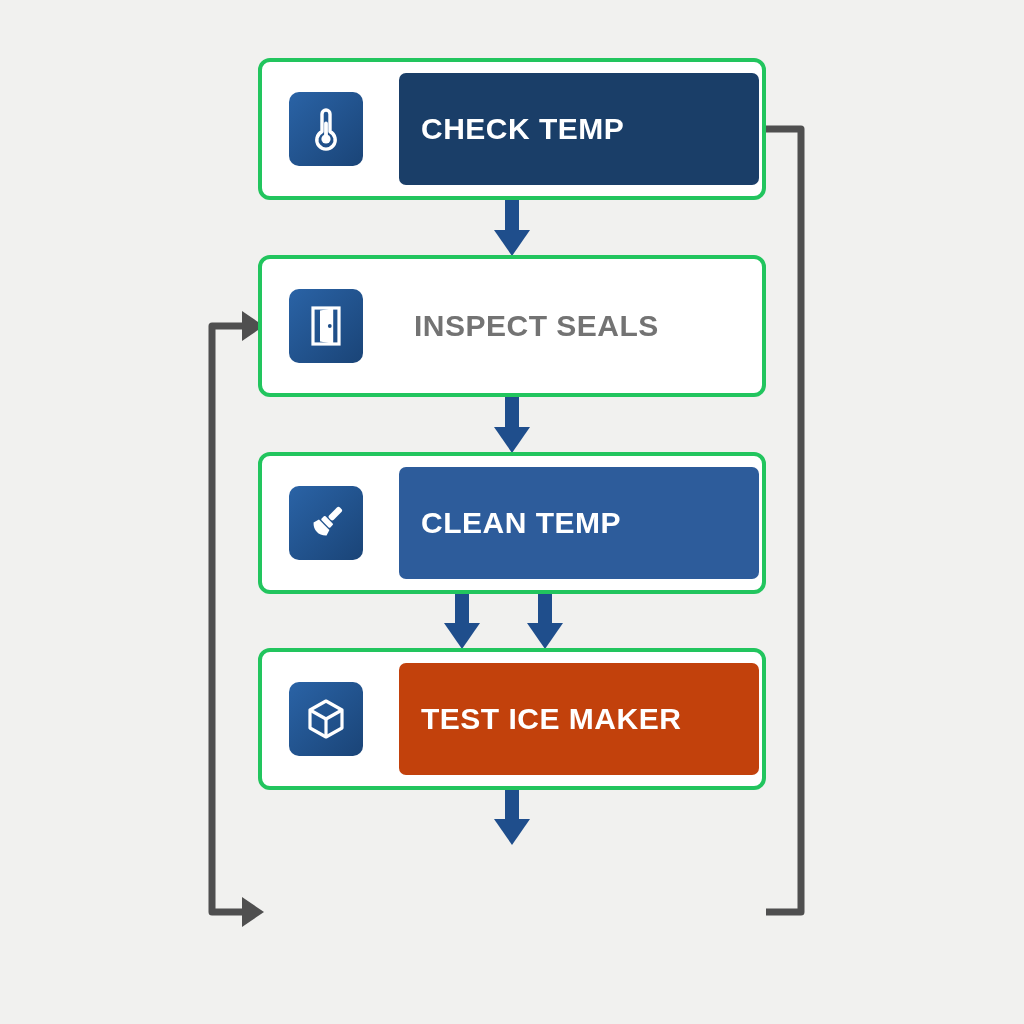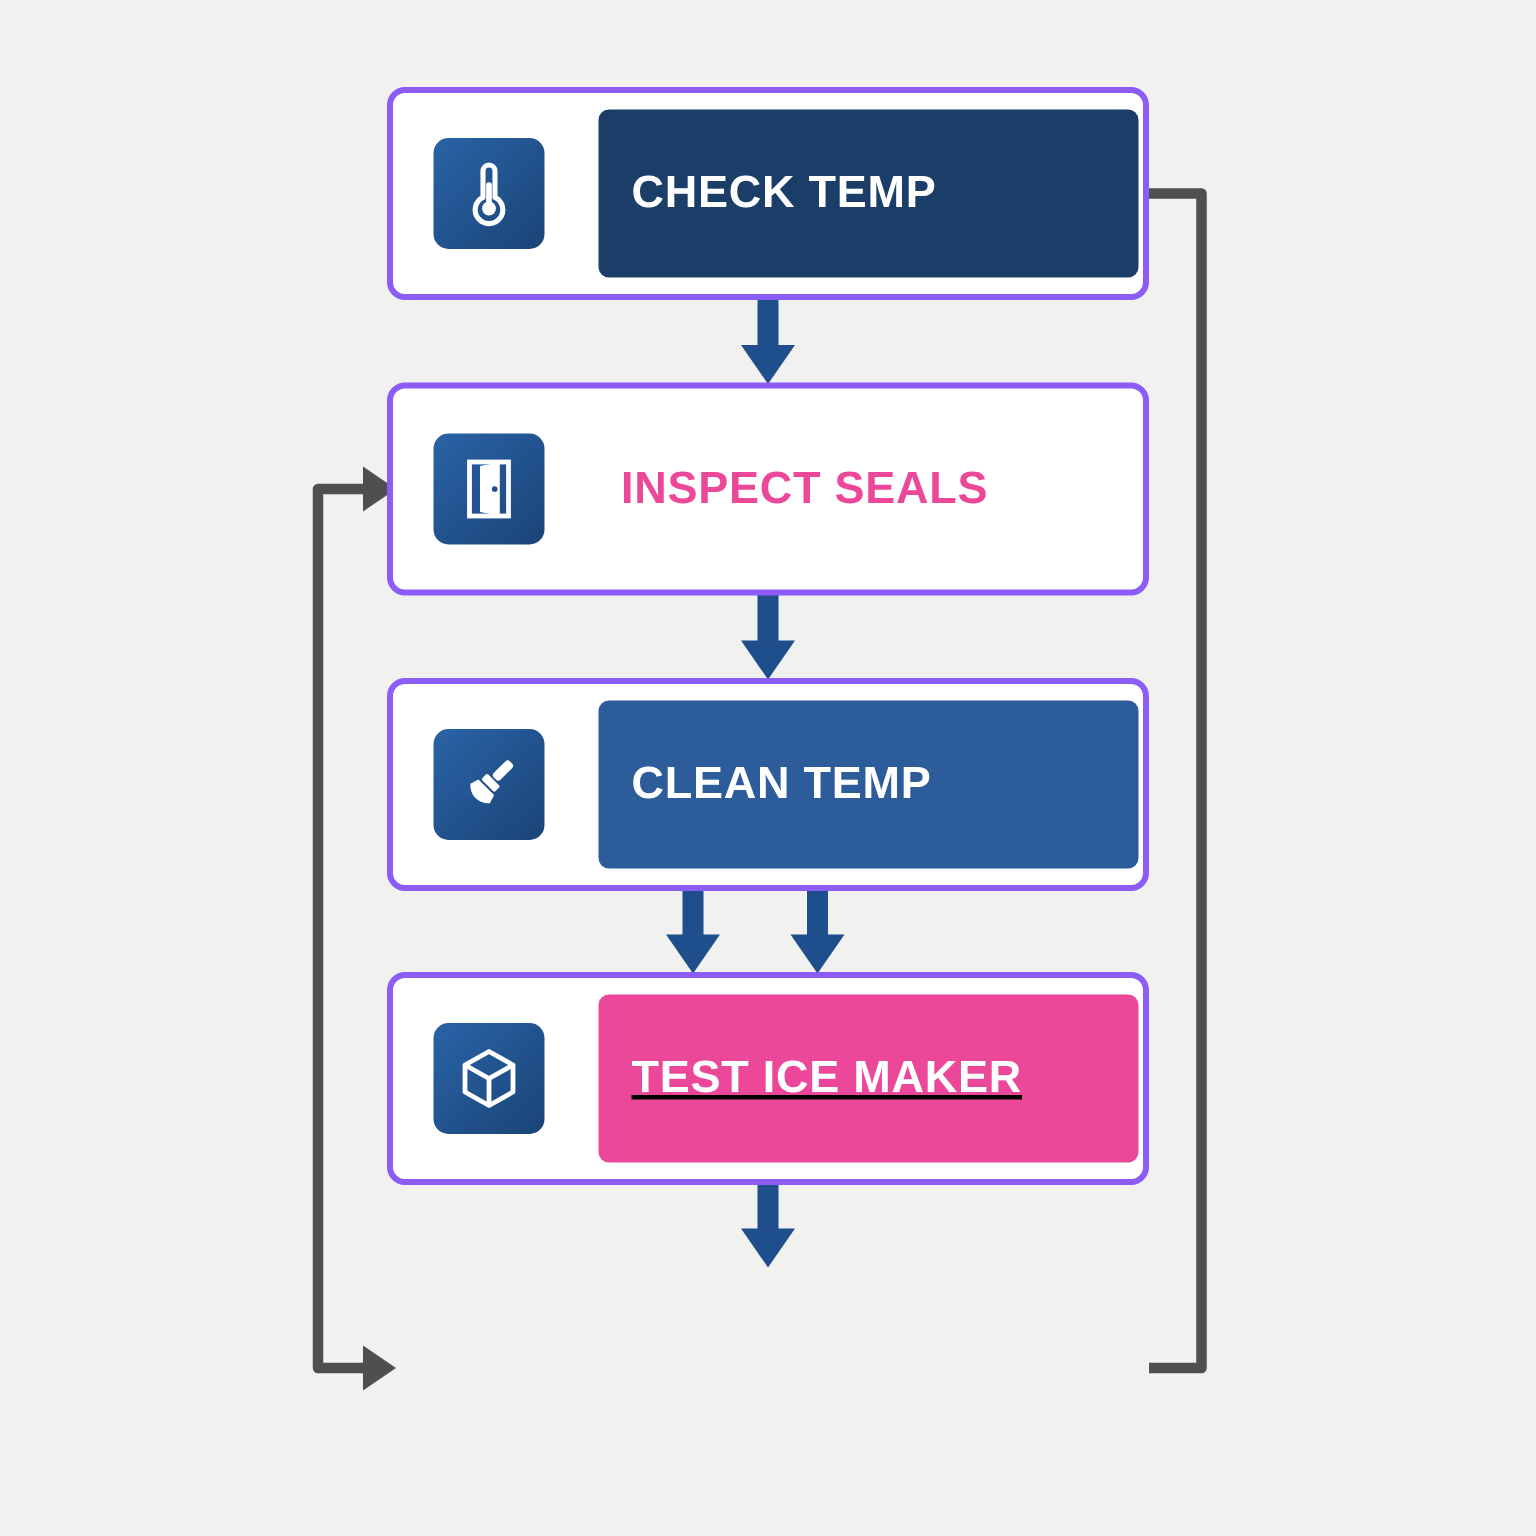--- a/index.html
+++ b/index.html
@@ -11,21 +11,21 @@
     overflow:hidden;
   }
   .canvas{position:absolute;inset:0;width:1024px;height:1024px;}
   svg.connectors{position:absolute;left:0;top:0;z-index:1;}
   .node{
     position:absolute;
     left:258px;
     width:508px;
     height:142px;
     background:#ffffff;
-    border:4px solid #8b5cf6;
+    border:4px solid #22c55e;
     border-radius:12px;
     box-sizing:border-box;
     z-index:2;
     display:flex;
     align-items:center;
   }
   .icon-box{
     position:absolute;
     left:27px;
     top:50%;
@@ -42,34 +42,34 @@
     top:11px;
     width:360px;
     height:112px;
     border-radius:7px;
     display:flex;align-items:center;
     padding-left:22px;
     box-sizing:border-box;
   }
   .label-rect.dark1{background:#1a3e68;}
   .label-rect.medium{background:#2d5c9b;}
-  .label-rect.dark2{background:#ec4899;text-decoration:underline;}
+  .label-rect.dark2{background:#c2410c;}
   .label-rect .node-text{color:#ffffff;}
   .node-text{
     font-size:30px;
     font-weight:700;
     letter-spacing:.5px;
     white-space:nowrap;
   }
   .plain-text{
     position:absolute;
     left:152px;
     top:50%;
     transform:translateY(-50%);
-    color:#ec4899;
+    color:#737373;
   }
   
   #node-0{top:58px;}
   #node-1{top:255px;}
   #node-2{top:452px;}
   #node-3{top:648px;}
   #node-4{top:844px;}
 </style>
 </head>
 <body>

